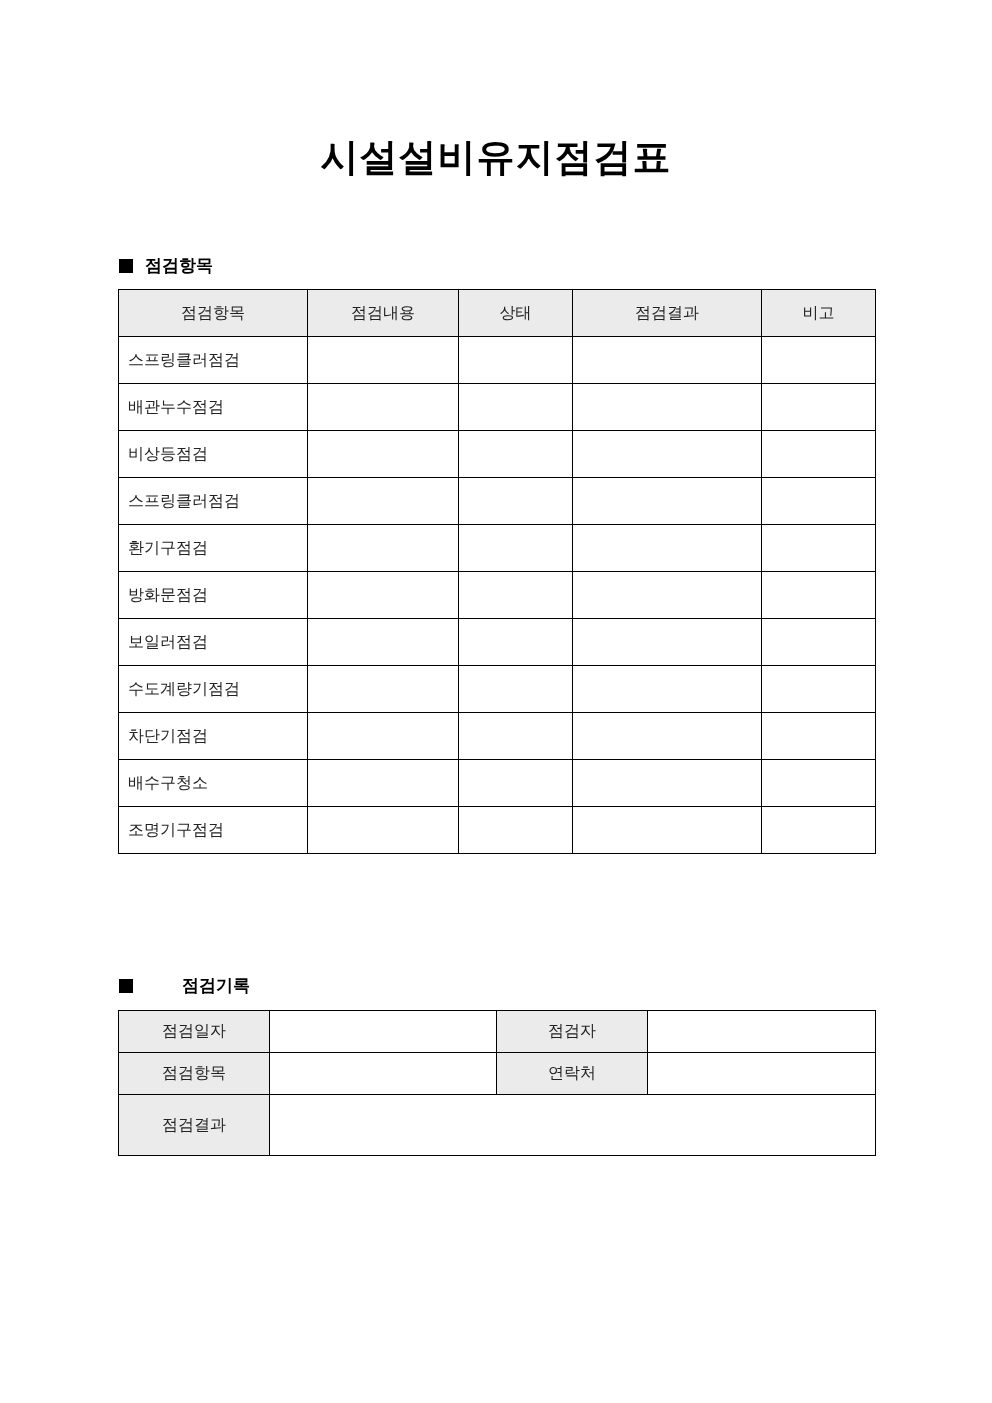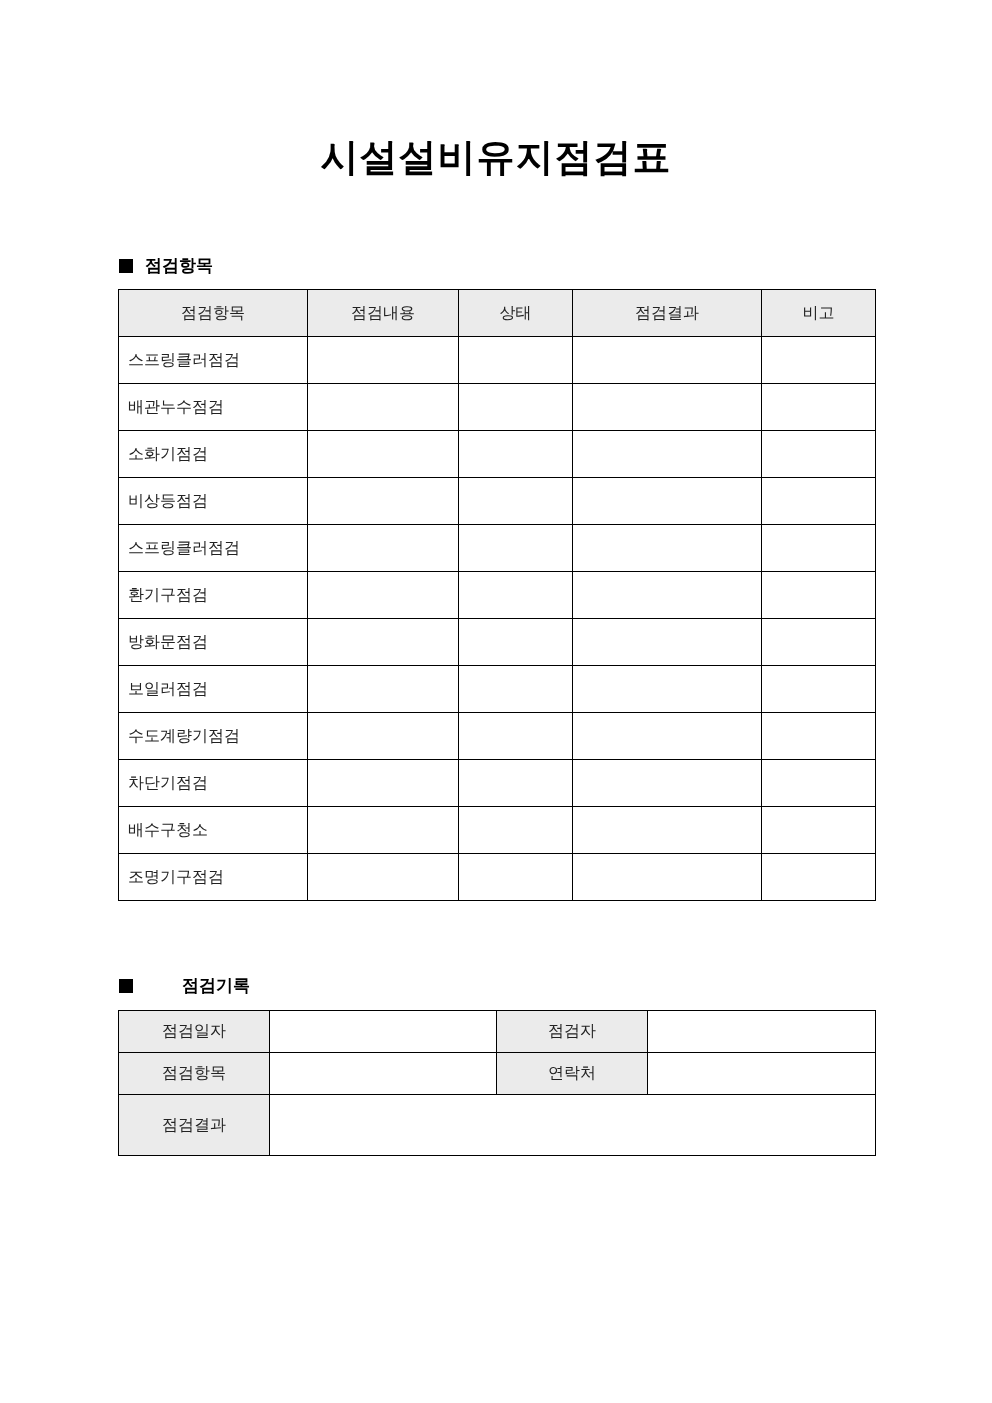--- a/index.html
+++ b/index.html
@@ -61,27 +61,20 @@
     <tbody id="items-body">
       <tr class="row">
         <td class="label">스프링클러점검</td>
         <td></td>
         <td></td>
         <td></td>
         <td></td>
       </tr>
       <tr class="row">
         <td class="label">배관누수점검</td>
-        <td></td>
-        <td></td>
-        <td></td>
-        <td></td>
-      </tr>
-      <tr class="row">
-        <td class="label">소화기점검</td>
         <td></td>
         <td></td>
         <td></td>
         <td></td>
       </tr>
       <tr class="row">
         <td class="label">비상등점검</td>
         <td></td>
         <td></td>
         <td></td>

